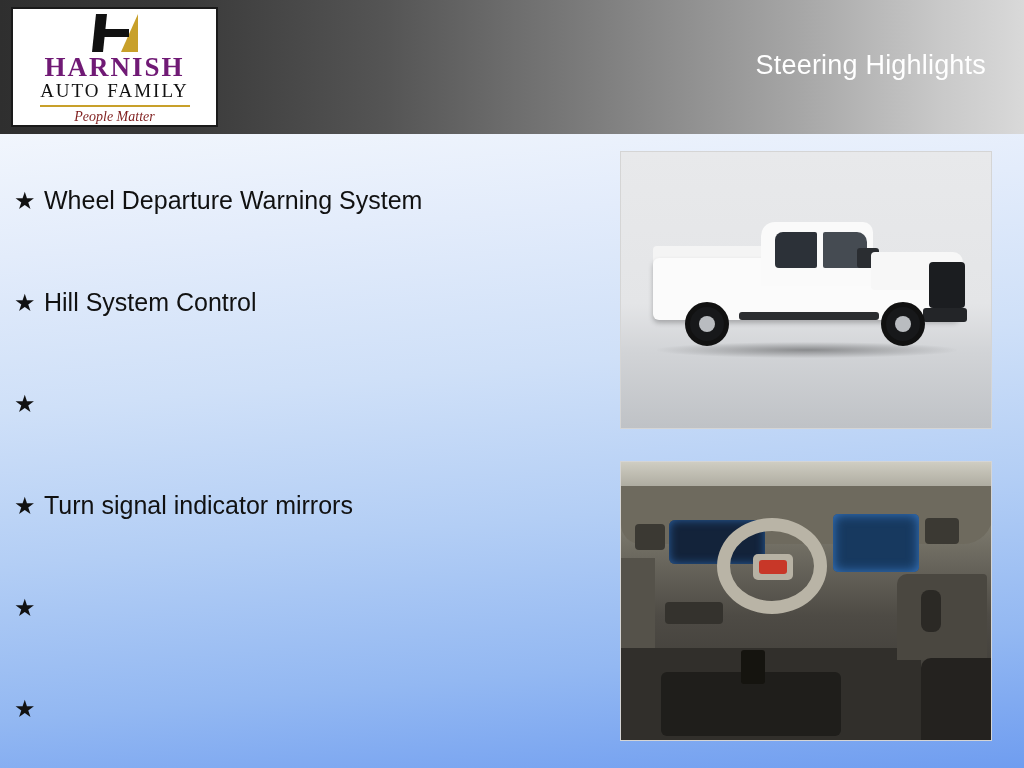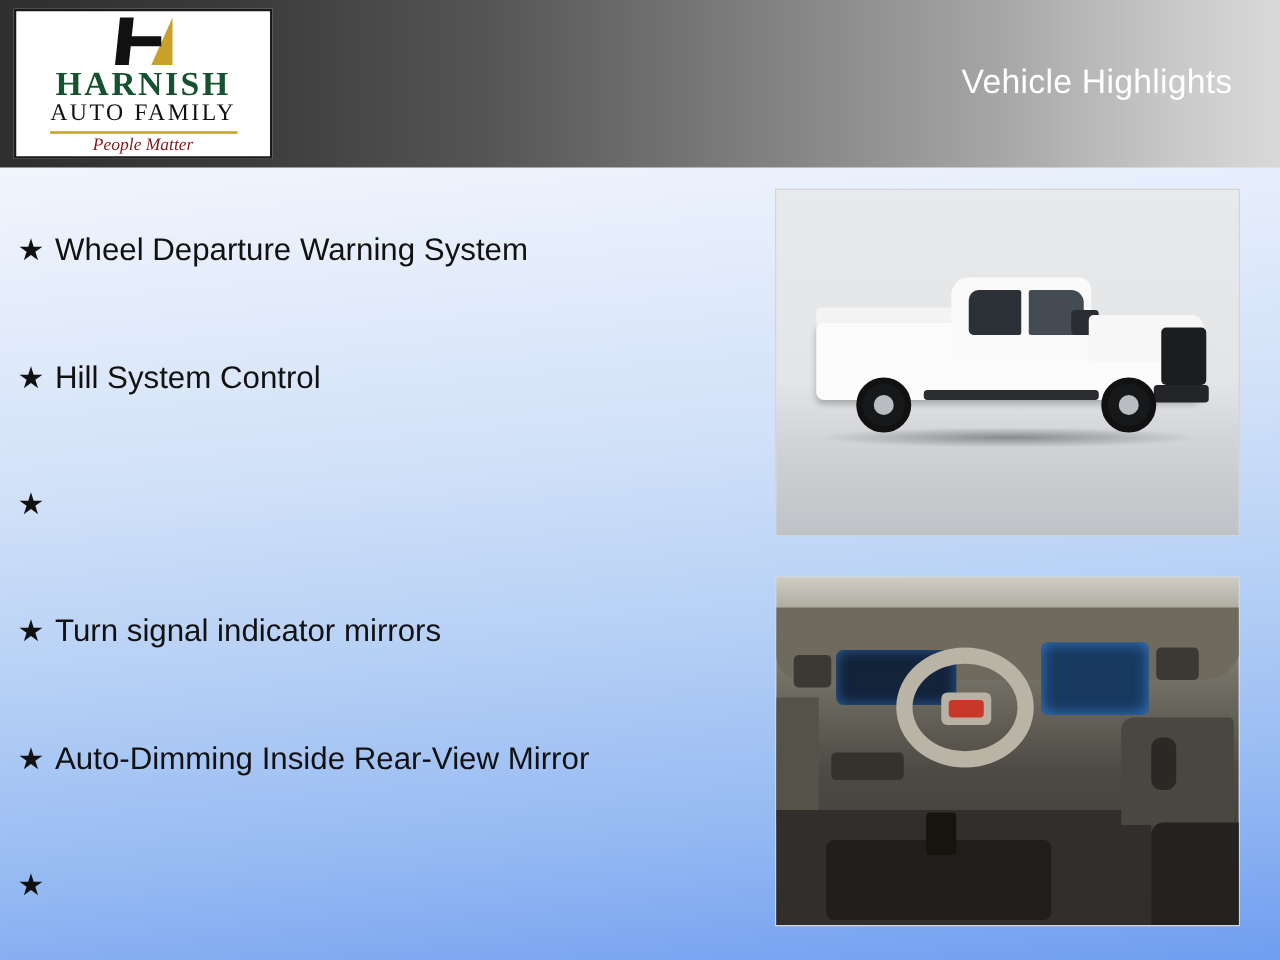--- a/index.html
+++ b/index.html
@@ -73,21 +73,21 @@
     position: absolute;
     left: 15px; top: 15px;
     width: 26px; height: 8px;
     background: #111;
   }
   #logo-name {
     font-family: "Liberation Serif", serif;
     font-weight: bold;
     font-size: 27px;
     letter-spacing: 2px;
-    color: #14532d;
+    color: #701a75;
     line-height: 1.05;
     margin-top: 2px;
   }
   #logo-sub {
     font-family: "Liberation Serif", serif;
     font-weight: normal;
     font-size: 19px;
     letter-spacing: 2px;
     color: #111;
     line-height: 1.1;
@@ -372,21 +372,21 @@
     background: #34322d;
     border-radius: 4px;
   }
 </style>
 </head>
 <body>
 
 <div id="slide">
 
   <div id="header">
-    <div id="header-title">Vehicle Highlights</div>
+    <div id="header-title">Steering Highlights</div>
   </div>
 
   <div id="logo-box">
     <div class="logo-mark">
       <div class="bar-l"></div>
       <div class="bar-r"></div>
       <div class="bar-mid"></div>
     </div>
     <div id="logo-name">HARNISH</div>
     <div id="logo-sub">AUTO FAMILY</div>
@@ -405,21 +405,20 @@
     </div>
     <div class="feature-row">
       <span class="feature-bullet">★</span>
     </div>
     <div class="feature-row">
       <span class="feature-bullet">★</span>
       <span class="feature-label">Turn signal indicator mirrors</span>
     </div>
     <div class="feature-row">
       <span class="feature-bullet">★</span>
-      <span class="feature-label">Auto-Dimming Inside Rear-View Mirror</span>
     </div>
     <div class="feature-row">
       <span class="feature-bullet">★</span>
     </div>
   </div>
 
   <div class="photo" id="photo-exterior">
     <div class="truck">
       <div class="t-shadow"></div>
       <div class="t-bed"></div>

